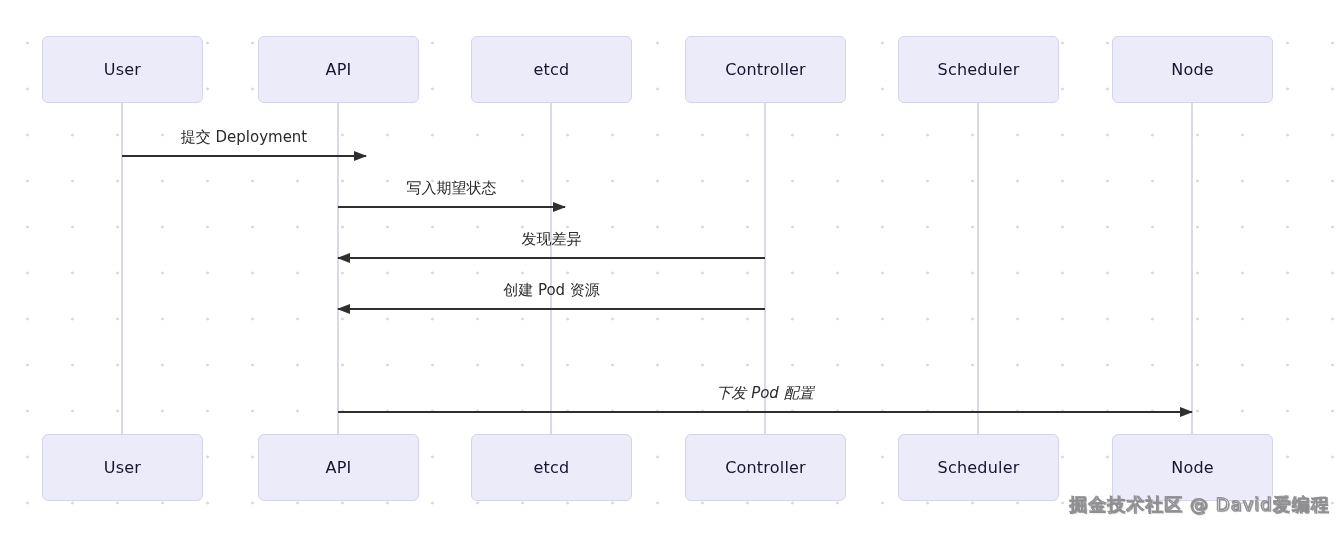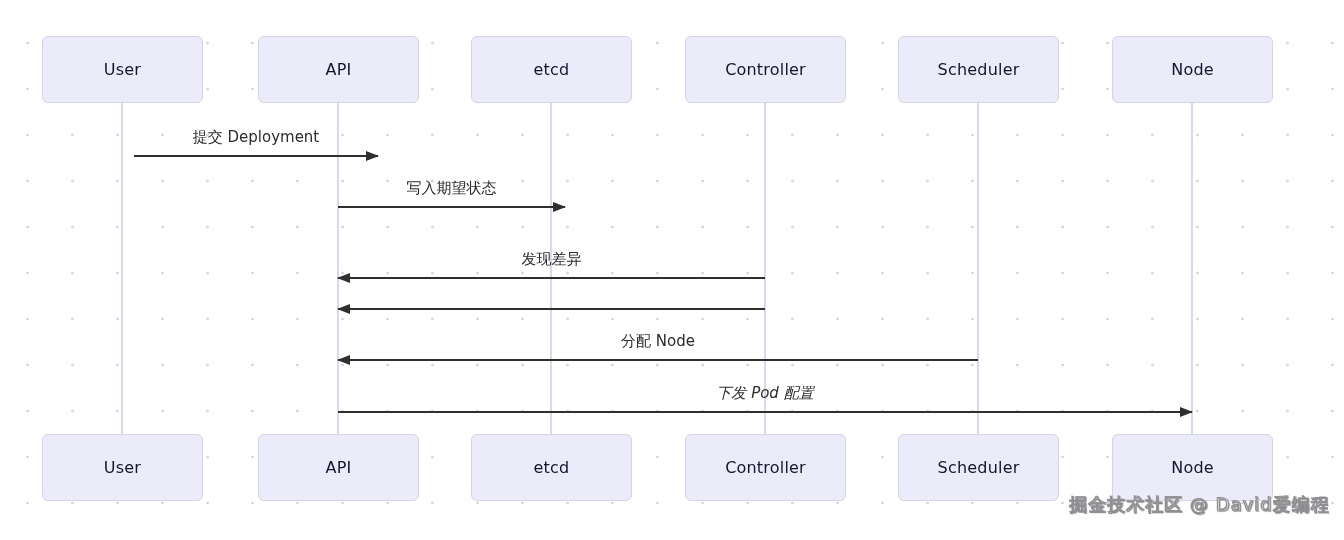--- a/index.html
+++ b/index.html
@@ -45,23 +45,23 @@
     position:absolute;bottom:0;left:0;right:0;height:2px;background:#2f2f2f;
   }
   .msg .head{
     position:absolute;width:0;height:0;bottom:-4px;
     border-top:5px solid transparent;border-bottom:5px solid transparent;
   }
   .msg.dir-right .head{right:-1px;border-left:13px solid #2f2f2f;}
   .msg.dir-left  .head{left:-1px; border-right:13px solid #2f2f2f;}
 
   
-  .m0{left:134px;width:244px;top:123px;}
+  .m0{left:122px;width:244px;top:123px;}
   .m1{left:338px;width:213px;top:174px;padding-left:14px;}
-  .m2{left:338px;width:427px;top:225px;margin-top:20px;}
+  .m2{left:338px;width:427px;top:225px;}
   .m3{left:338px;width:427px;top:276px;}
   .m4{left:338px;width:640px;top:327px;}
   .m5{left:338px;width:854px;top:379px;font-style:italic;}
 
   .watermark{
     position:absolute;top:493px;right:14px;
     font-size:18px;color:#fdfdfd;
     -webkit-text-stroke:1.2px #8f8f92;
     text-shadow:1px 1px 1px #b5b5b8, -1px -1px 0 #9a9a9e;
     white-space:nowrap;letter-spacing:1px;
@@ -105,29 +105,25 @@
     <div class="head"></div>
   </div>
 
   <div class="msg m2 dir-left">
     <div class="lbl">发现差异</div>
     <div class="line"></div>
     <div class="head"></div>
   </div>
 
   <div class="msg m3 dir-left">
+    <div class="lbl">创建 Pod 资源</div>
     <div class="line"></div>
     <div class="head"></div>
   </div>
 
-  <div class="msg m4 dir-left">
-    <div class="lbl">分配 Node</div>
-    <div class="line"></div>
-    <div class="head"></div>
-  </div>
 
   <div class="msg m5 dir-right">
     <div class="lbl">下发 Pod 配置</div>
     <div class="line"></div>
     <div class="head"></div>
   </div>
 
   <div class="watermark">掘金技术社区 @ David爱编程</div>
 
 </div>

